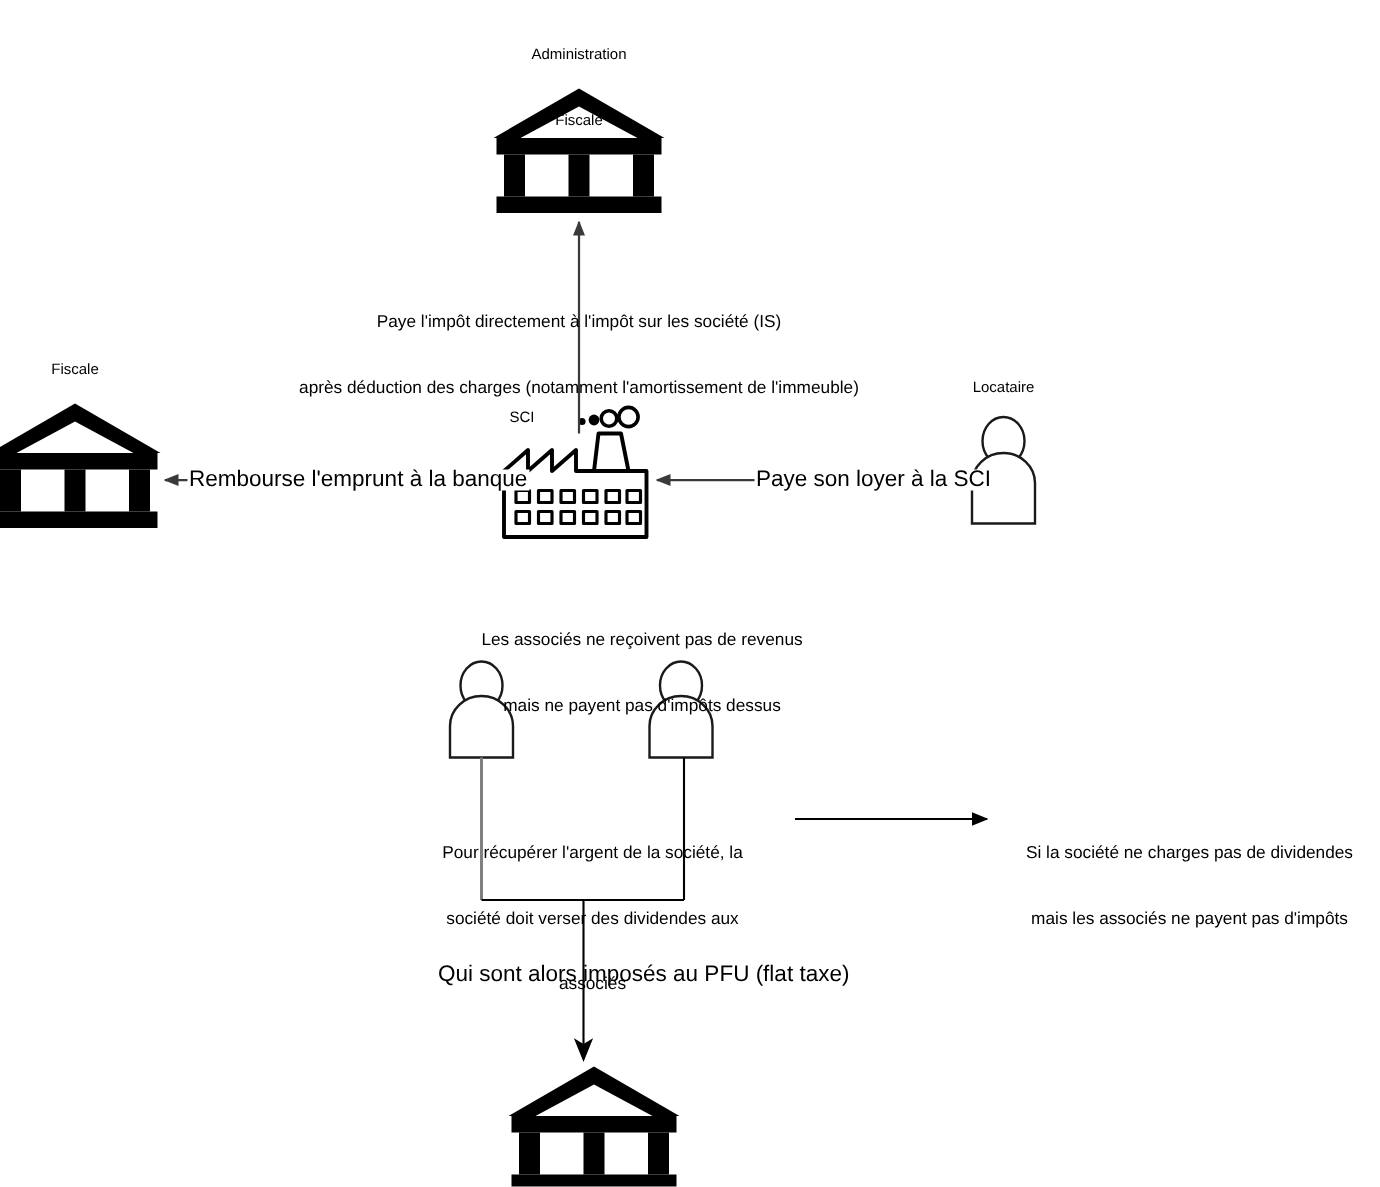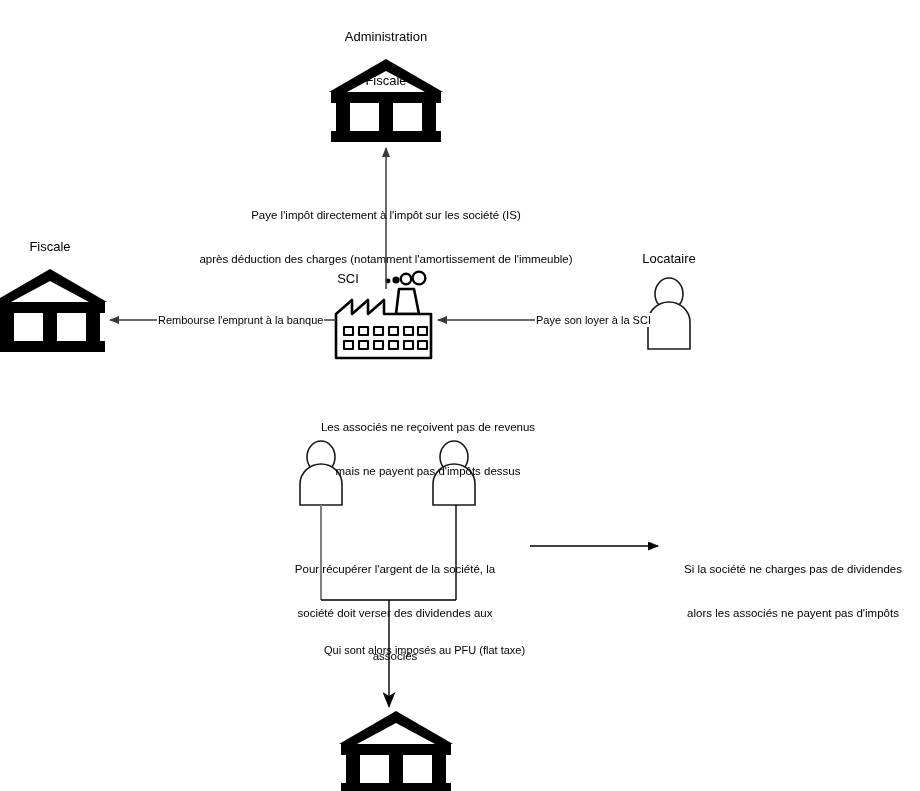--- a/index.html
+++ b/index.html
@@ -32,30 +32,29 @@
     position: absolute;
     font-size: 11.5px;
     line-height: 14.5px;
     color: #000;
     white-space: pre;
   }
   .lbl.center { text-align: center; }
   .lbl.left { text-align: center; }
   .inline-edge-label {
     position: absolute;
-    font-size: 11px;
+    font-size: 15px;
     line-height: 14px;
     background: #ffffff;
     padding: 0 1px;
     white-space: nowrap;
-    margin-left: 32px;
   }
   .node-title {
     position: absolute;
-    font-size: 13px;
+    font-size: 10px;
     line-height: 14.5px;
     text-align: center;
     white-space: pre;
   }
 </style>
 </head>
 <body>
 
 <div class="canvas">
 
@@ -186,18 +185,18 @@
   </div>
 
   <div class="lbl left" style="left:280px; top:533px; width:230px;">
     <div>Pour récupérer l'argent de la société, la</div>
     <div>société doit verser des dividendes aux</div>
     <div>associés</div>
   </div>
 
   <div class="lbl left" style="left:668px; top:533px; width:250px;">
     <div>Si la société ne charges pas de dividendes</div>
-    <div>alors les associés ne payent pas d'impôts</div>
+    <div>mais les associés ne payent pas d'impôts</div>
   </div>
 
   <div class="inline-edge-label" style="left:291px; top:643px; background:transparent;">Qui sont alors imposés au PFU (flat taxe)</div>
 
 </div>
 
 </body></html>

